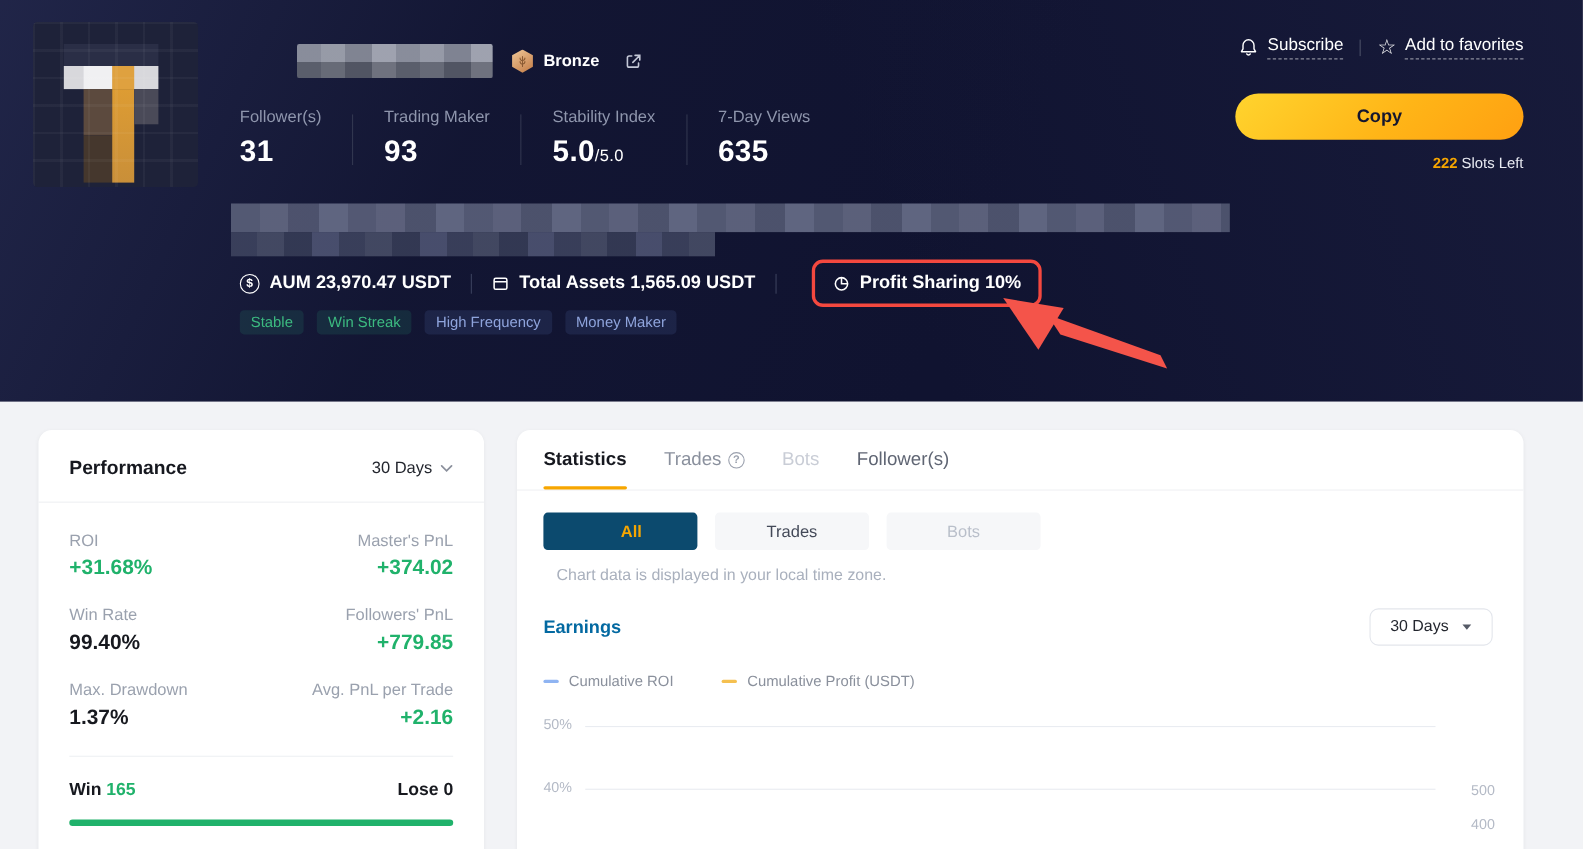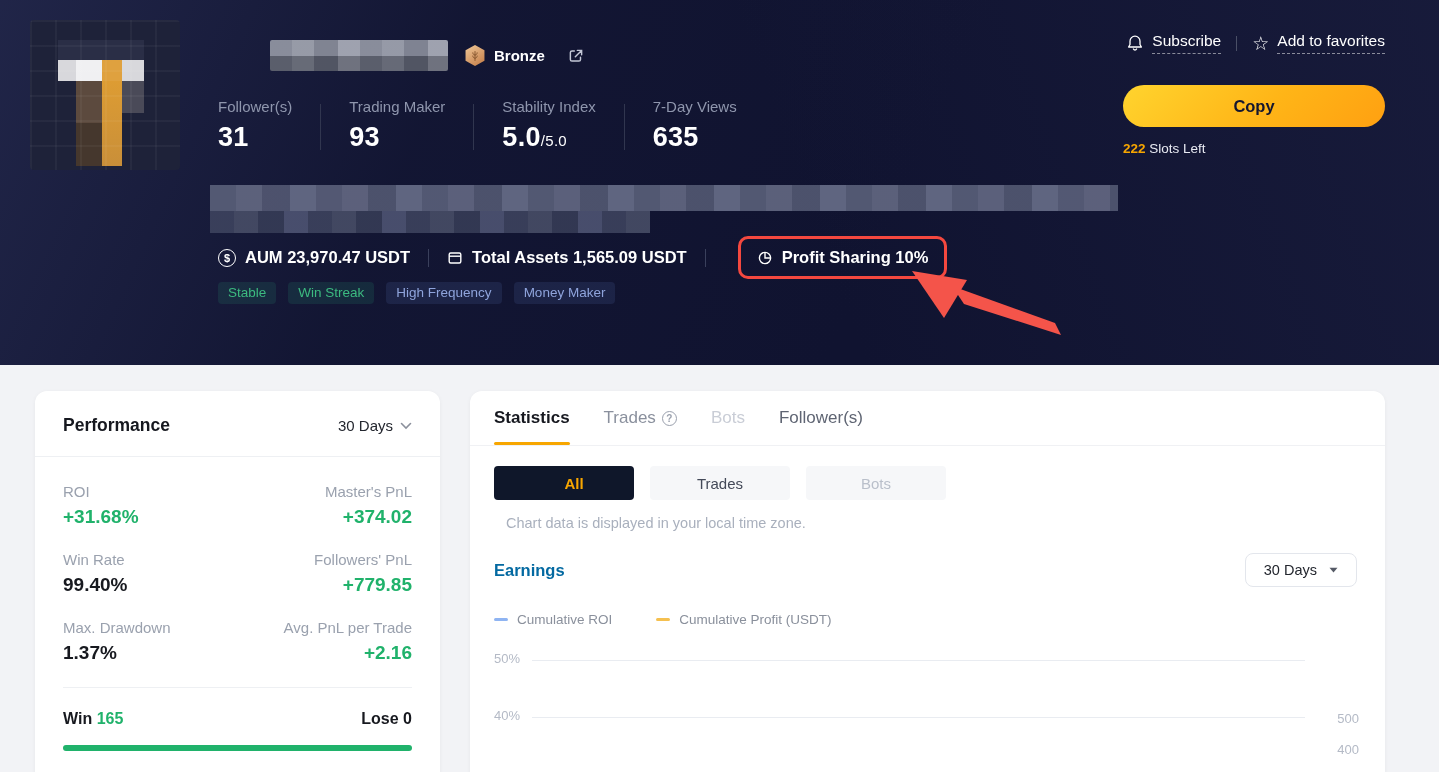--- a/index.html
+++ b/index.html
@@ -61,21 +61,21 @@
 
   .top-actions { position:absolute; top:32px; right:54px; display:flex; align-items:center; gap:15px; font-size:15.5px; }
   .action-link { display:flex; align-items:center; gap:8px; cursor:pointer; }
   .action-link .lbl { border-bottom:1px dashed rgba(255,255,255,.5); padding-bottom:3px; }
   .action-sep { width:1px; height:15px; background:#4a4f66; }
   .star-glyph { font-size:19px; line-height:1; }
 
   .copy-btn { position:absolute; top:85px; right:54px; width:262px; height:42px; border:none;
     border-radius:21px; font-family:inherit; font-size:16.5px; font-weight:bold; color:#14162f; cursor:pointer;
     background:linear-gradient(135deg, #ffd42e 0%, #ffb517 55%, #ffa011 100%); }
-  .slots { position:absolute; top:141px; right:54px; width:262px; text-align:left; font-size:13.5px; color:#e8eaf2; }
+  .slots { position:absolute; top:141px; right:54px; width:262px; text-align:right; font-size:13.5px; color:#e8eaf2; }
   .slots .num { color:#f7a600; font-weight:bold; }
 
   .arrow-svg { position:absolute; left:895px; top:255px; pointer-events:none; }
 
   
   .main { display:flex; gap:30px; padding:26px 54px 0 35px; height:361px; }
   .card { background:#fff; border-radius:12px; box-shadow:0 1px 4px rgba(20,24,40,.05); }
 
   
   .perf-card { width:405px; flex:none; height:420px; }
@@ -100,21 +100,21 @@
   .tab { display:flex; align-items:center; gap:6px; font-size:17px; color:#8a909d; cursor:pointer; position:relative; }
   .tab.active { color:#16181f; font-weight:bold; }
   .tab.active::after { content:""; position:absolute; left:0; right:0; bottom:0; height:3px; background:#f7a600; border-radius:2px; }
   .tab.dim { color:#c9cdd6; }
   .tab.mid { color:#5f6573; }
   .q-circle { width:15px; height:15px; border:1px solid #9aa0ad; border-radius:50%; color:#9aa0ad;
     font-size:10px; display:inline-flex; align-items:center; justify-content:center; font-weight:bold; }
   .filters { display:flex; gap:16px; padding:20px 24px 0; }
   .pill { width:140px; height:34px; border-radius:4px; display:flex; align-items:center; justify-content:center;
     font-size:15px; cursor:pointer; }
-  .pill.active { background:#0f172a; color:#f7a600; font-weight:bold;padding-left:20px; }
+  .pill.active { background:#0c4a6e; color:#f7a600; font-weight:bold;padding-left:20px; }
   .pill.plain  { background:#f6f7f9; color:#434958; }
   .pill.dim    { background:#f6f7f9; color:#b9bfca; }
   .tz-note { padding:15px 36px 0; font-size:14.5px; color:#a9b0bd; }
   .earnings-row { display:flex; justify-content:space-between; align-items:center; padding:22px 28px 0 24px; }
   .earnings-title { font-size:16.5px; font-weight:bold; color:#0369a1; }
   .range-btn { display:flex; align-items:center; gap:12px; border:1px solid #e3e6ec; border-radius:8px;
     padding:8px 18px; font-size:14.5px; color:#23262e; background:#fff; cursor:pointer; font-family:inherit; }
   .legend { display:flex; gap:44px; align-items:center; padding:25px 24px 0; font-size:13.5px; color:#8a909c; }
   .legend-item { display:flex; align-items:center; gap:9px; }
   .dash { width:14px; height:3px; border-radius:2px; }

